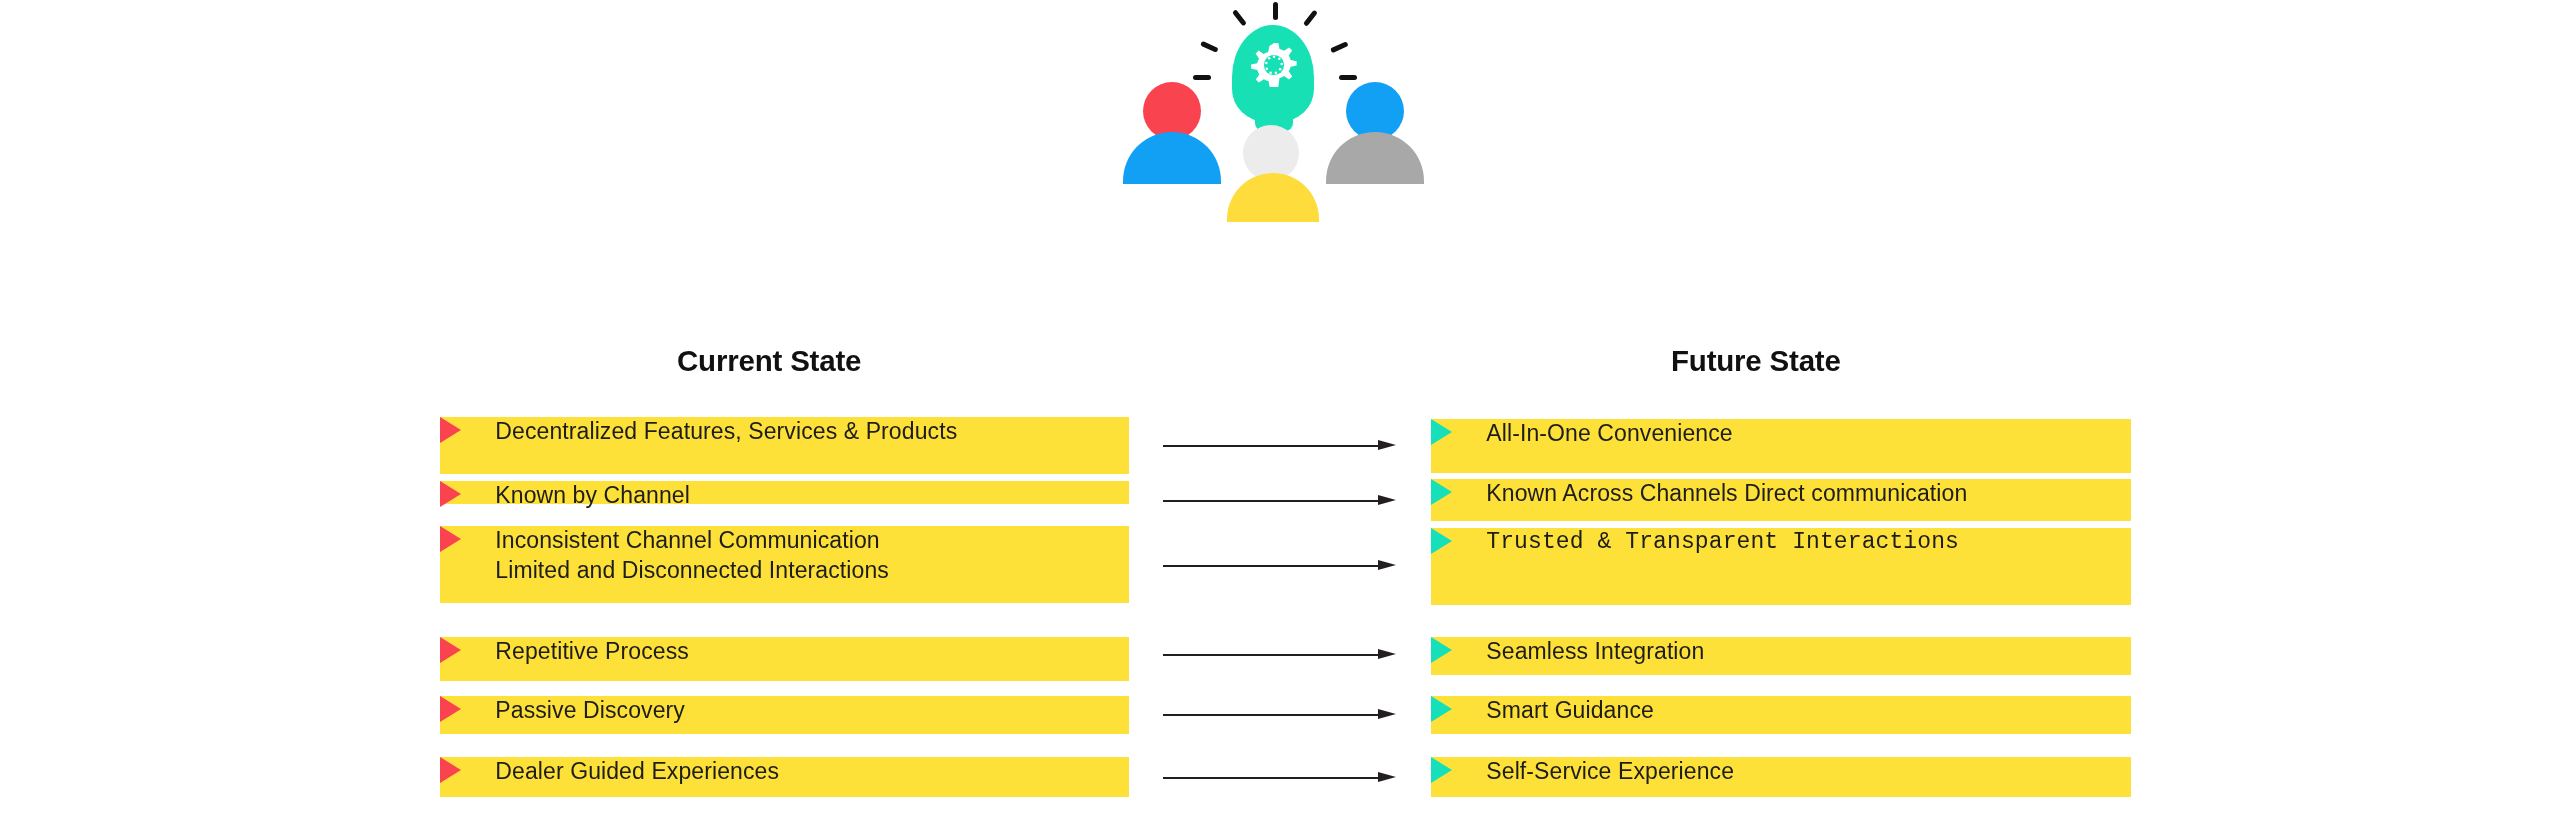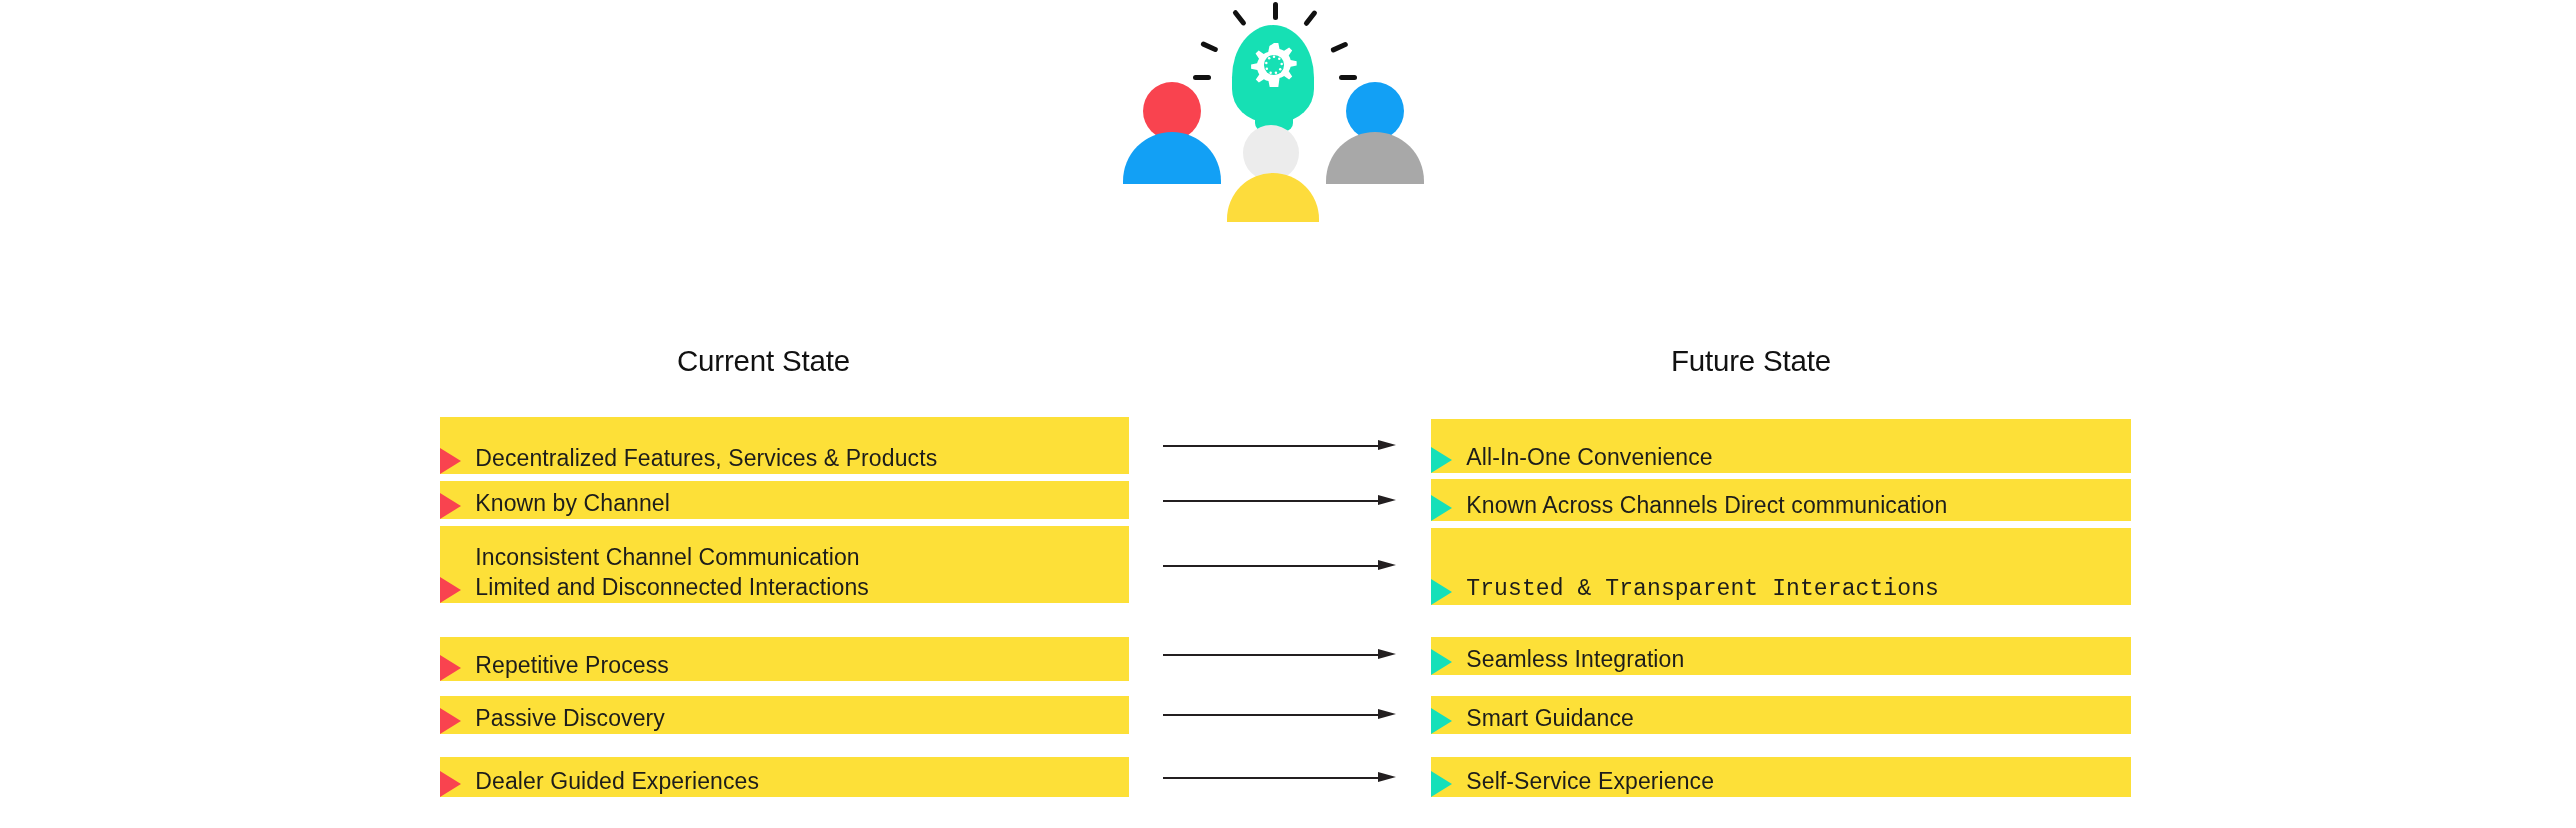--- a/index.html
+++ b/index.html
@@ -32,38 +32,39 @@
     position:absolute;left:145px;top:136px;width:39px;height:38px;
   }
   .person{position:absolute;}
   .p-head{position:absolute;border-radius:50%;}
   .p-body{position:absolute;border-radius:894px 894px 0 0;}
 
   
   .col-heading{
     position:absolute;
     font-size:29.5px;
-    font-weight:normal;
+    font-weight:bold;
     color:#111111;
     letter-spacing:-0.2px;
     white-space:nowrap;
   }
   #heading-current{left:677px;top:344px;}
   #heading-future{left:1671px;top:344px;}
 
   
   #rows{position:absolute;left:0;top:0;width:2576px;height:828px;}
   .row{position:absolute;left:0;width:2576px;}
 
   .bar{
     position:absolute;
     background:#fde038;
     display:flex;
-    align-items:flex-end;
+    align-items:flex-start;
     box-sizing:border-box;
+    gap:20px;
   }
   .bar-left{left:440px;width:689px;}
   .bar-right{left:1431px;width:700px;}
 
   .tri{
     flex:0 0 auto;
     width:0;height:0;
     border-top:13.4px solid transparent;
     border-bottom:13.4px solid transparent;
     margin-left:0px;
@@ -161,21 +162,21 @@
       <div class="arrow-line" style="width:216px;"></div>
       <div class="arrow-head" style="left:215px;"></div>
     </div>
     <div class="bar bar-right" style="top:419px;height:54px;">
       <span class="tri tri-teal"></span>
       <span class="bar-text">All-In-One Convenience</span>
     </div>
   </div>
 
   <div class="row">
-    <div class="bar bar-left" style="top:481px;height:38px;">
+    <div class="bar bar-left" style="top:481px;height:23px;">
       <span class="tri tri-red"></span>
       <span class="bar-text">Known by Channel</span>
     </div>
     <div class="arrow" style="left:1163px;top:495px;width:233px;">
       <div class="arrow-line" style="width:216px;"></div>
       <div class="arrow-head" style="left:215px;"></div>
     </div>
     <div class="bar bar-right" style="top:479px;height:42px;">
       <span class="tri tri-teal"></span>
       <span class="bar-text">Known Across Channels Direct communication</span>

